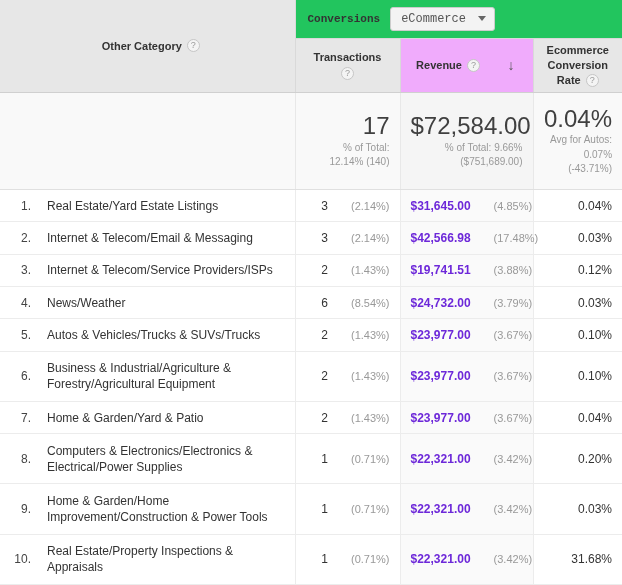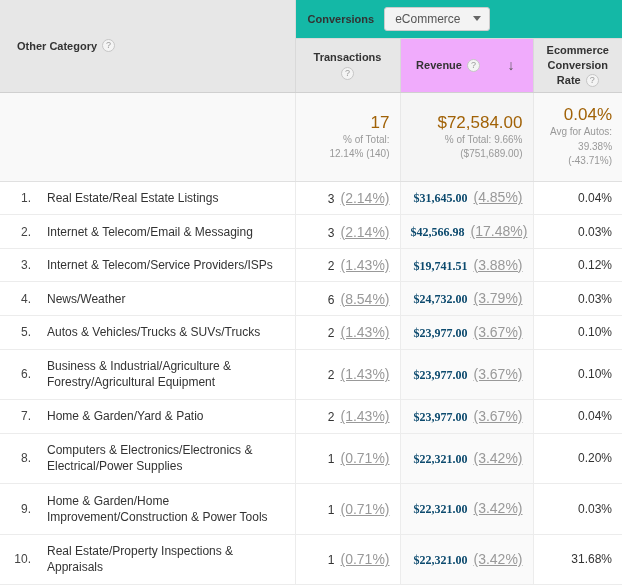--- a/index.html
+++ b/index.html
@@ -25,27 +25,28 @@
 
   
   .col-idx      { width: 38px; }
   .col-dim      { width: 257px; }
   .col-trans    { width: 105px; }
   .col-rev      { width: 133px; }
   .col-ecr      { width: 89px; }
 
   
   .top-band-cell {
-    background: #14b8a6;
+    background: #22c55e;
     border-bottom: 1px solid #d9d9d9;
     border-right: 1px solid #d9d9d9;
     padding: 0 0 0 12px;
     height: 38px;
     vertical-align: middle;
     box-sizing: border-box;
+    font-family: Liberation Mono, monospace;
   }
   .top-band-cell:last-child { border-right: none; }
   .conv-wrap {
     display: flex;
     align-items: center;
     gap: 10px;
   }
   .conv-label {
     font-size: 11px;
     font-weight: bold;
@@ -81,21 +82,21 @@
     border-bottom: 1px solid #d0d0d0;
     border-right: 1px solid #d9d9d9;
     font-size: 11px;
     font-weight: bold;
     color: #333333;
     vertical-align: middle;
     box-sizing: border-box;
     padding: 4px 10px;
   }
   .hdr-dim {
-    text-align: left;
+    text-align: center;
     padding-left: 17px;
   }
   .hdr-num {
     text-align: center;
     line-height: 15px;
   }
   .hdr-rev {
     background: #f0abfc;
   }
   .hdr:last-child { border-right: none; }
@@ -142,22 +143,22 @@
     border-bottom: 1px solid #e0e0e0;
     border-right: 1px solid #e8e8e8;
     vertical-align: middle;
     box-sizing: border-box;
     padding: 8px 10px;
     text-align: right;
   }
   .sum:last-child { border-right: none; }
   .sum-rev { background: #f5f5f5; margin-left: 30px; }
   .sum-big {
-    font-size: 17px;
-    color: #a16207;
+    font-size: 24px;
+    color: #404040;
     line-height: 1.12;
     font-weight: normal;
     white-space: nowrap;
   }
   .sum-sub {
     font-size: 10px;
     color: #999999;
     line-height: 1.25;
     margin-top: 2px;
   }
@@ -187,26 +188,25 @@
     text-align: left;
     padding-left: 9px;
     line-height: 16px;
     color: #333333;
   }
   .cell-num {
     text-align: right;
     white-space: nowrap;
   }
   .val-main { color: #333333; }
-  .val-main-b { font-weight: bold; color: #0c4a6e; font-family: Liberation Serif, serif; }
+  .val-main-b { font-weight: bold; color: #6d28d9; }
   .val-pct {
     color: #999999;
-    font-size: 14px;
-    margin-left: 6px;
-    text-decoration: underline;
+    font-size: 11px;
+    margin-left: 23px;
   }
 </style>
 </head>
 <body>
 
 <table class="report-table">
   <colgroup>
     <col class="col-idx">
     <col class="col-dim">
     <col class="col-trans">
@@ -267,28 +267,28 @@
         <div class="sum-sub">12.14% (140)</div>
       </td>
       <td class="sum sum-rev">
         <div class="sum-big">$72,584.00</div>
         <div class="sum-sub">% of Total: 9.66%</div>
         <div class="sum-sub">($751,689.00)</div>
       </td>
       <td class="sum">
         <div class="sum-big">0.04%</div>
         <div class="sum-sub">Avg for Autos:</div>
-        <div class="sum-sub">39.38%</div>
+        <div class="sum-sub">0.07%</div>
         <div class="sum-sub">(-43.71%)</div>
       </td>
     </tr>
 
   <tr>
         <td class="cell cell-idx">1.</td>
-        <td class="cell cell-dim">Real Estate/Real Estate Listings</td>
+        <td class="cell cell-dim">Real Estate/Yard Estate Listings</td>
         <td class="cell cell-num"><span class="val-main">3</span><span class="val-pct">(2.14%)</span></td>
         <td class="cell cell-num cell-rev"><span class="val-main-b">$31,645.00</span><span class="val-pct">(4.85%)</span></td>
         <td class="cell cell-num">0.04%</td>
       </tr>
       <tr>
         <td class="cell cell-idx">2.</td>
         <td class="cell cell-dim">Internet &amp; Telecom/Email &amp; Messaging</td>
         <td class="cell cell-num"><span class="val-main">3</span><span class="val-pct">(2.14%)</span></td>
         <td class="cell cell-num cell-rev"><span class="val-main-b">$42,566.98</span><span class="val-pct">(17.48%)</span></td>
         <td class="cell cell-num">0.03%</td>

